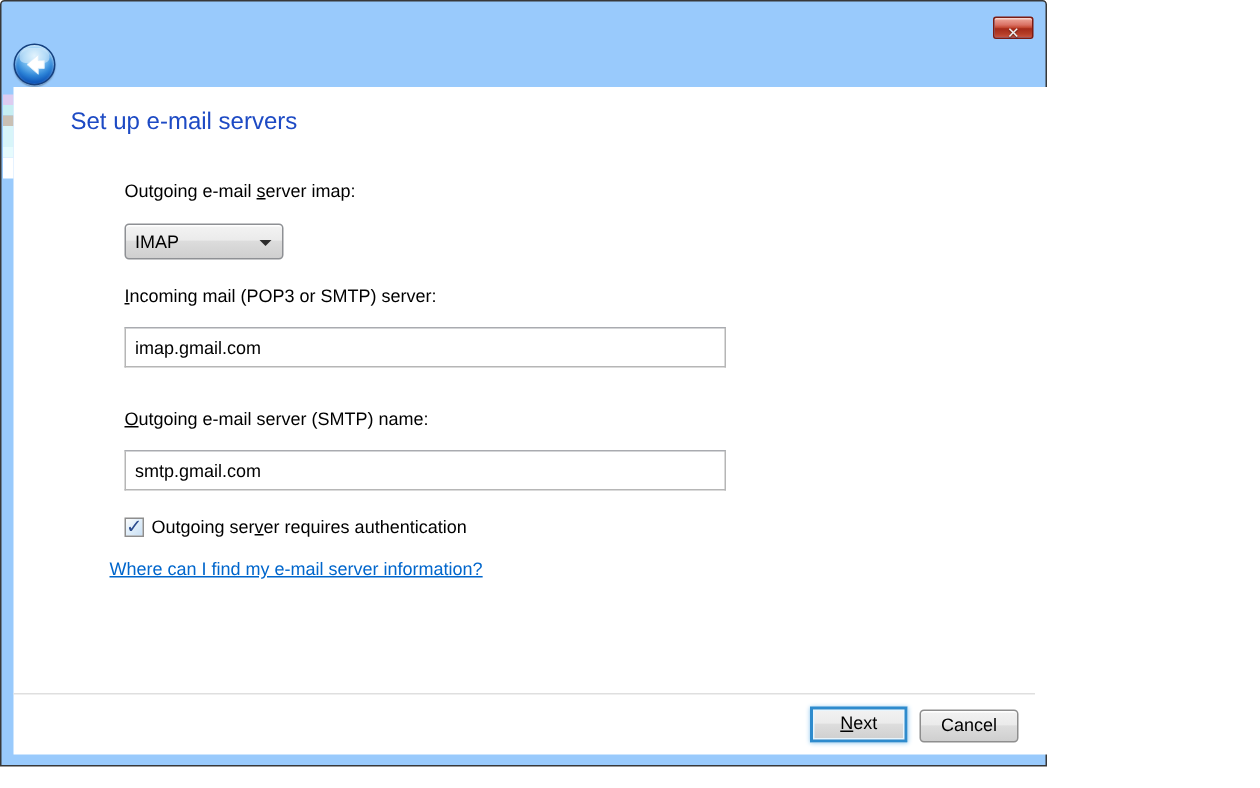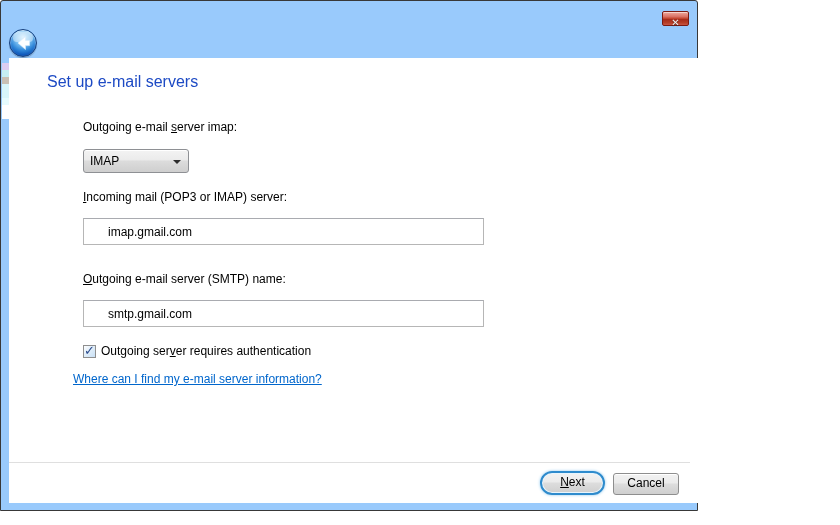--- a/index.html
+++ b/index.html
@@ -38,38 +38,38 @@
 
   .combo{position:absolute;left:74px;top:91px;width:106px;height:24px;box-sizing:border-box;
     border:1px solid #8e9094;border-radius:3px;
     background:linear-gradient(to bottom,#f3f3f3 0%,#ebebeb 45%,#dcdcdc 50%,#cfcfcf 100%);
     box-shadow:inset 0 1px 0 #fff;}
   .combo .val{position:absolute;left:6px;top:4px;font-size:12px;color:#000;}
   .combo .arrow{position:absolute;right:7px;top:10px;width:0;height:0;
     border-left:4px solid transparent;border-right:4px solid transparent;border-top:4px solid #2c2c2c;}
 
   .txt{position:absolute;left:74px;width:401px;height:27px;box-sizing:border-box;
-    border:1px solid #b6b6b6;border-top-color:#a9abb0;background:#fff;padding:0 24px;
+    border:1px solid #b6b6b6;border-top-color:#a9abb0;background:#fff;padding:0 6px;
     font-family:"Liberation Sans","DejaVu Sans",sans-serif;font-size:12px;color:#000;outline:none;}
 
   .chk{position:absolute;left:74px;top:287px;width:13px;height:13px;box-sizing:border-box;
     border:1px solid #8e8e8e;
     background:linear-gradient(135deg,#fdfdfd 0%,#e4f0fa 40%,#c9e0f5 100%);}
   .chk span{position:absolute;left:0px;top:-3px;font-size:13px;font-weight:bold;color:#2b4b8d;}
 
   .link{position:absolute;left:64px;top:314px;font-size:12px;color:var(--link,#0066cc);
     text-decoration:underline;cursor:pointer;}
 
   .separator{position:absolute;left:0;top:404px;width:681px;height:1px;background:#dfdfdf;}
 
   .btn{position:absolute;box-sizing:border-box;border:1px solid #8e8e8e;border-radius:3px;
     background:linear-gradient(to bottom,#f2f2f2 0%,#ebebeb 45%,#dddddd 50%,#cfcfcf 100%);
     font-size:12px;color:#000;text-align:center;cursor:default;}
   .btn-next{left:531px;top:413px;width:65px;height:24px;line-height:19px;
-    border:2px solid #2e8bcd;border-radius:12px;box-shadow:0 0 3px #8cc7ee,inset 0 0 0 1px #e8f5fd;}
+    border:2px solid #2e8bcd;border-radius:0;box-shadow:0 0 3px #8cc7ee,inset 0 0 0 1px #e8f5fd;}
   .btn-cancel{left:604px;top:415px;width:66px;height:22px;line-height:19px;
     box-shadow:inset 0 1px 0 #fff;}
 </style>
 </head>
 <body>
 
 <div class="canvas">
   <div class="window">
 
     <div class="back-btn">
@@ -104,21 +104,21 @@
       <div class="lbl" style="top:62px;">
         <span>Outgoing e-mail </span><span class="mn">s</span><span>erver imap:</span>
       </div>
 
       <div class="combo">
         <span class="val">IMAP</span>
         <span class="arrow"></span>
       </div>
 
       <div class="lbl" style="top:132px;">
-        <span class="mn">I</span><span>ncoming mail (POP3 or IMAP) server:</span>
+        <span class="mn">I</span><span>ncoming mail (POP3 or SMTP) server:</span>
       </div>
       <input class="txt" style="top: 160px;" type="text" value="imap.gmail.com">
 
       <div class="lbl" style="top:214px;">
         <span class="mn">O</span><span>utgoing e-mail server (SMTP) name:</span>
       </div>
       <input class="txt" style="top: 242px;" type="text" value="smtp.gmail.com">
 
       <div class="chk">
         <span>✓</span>

